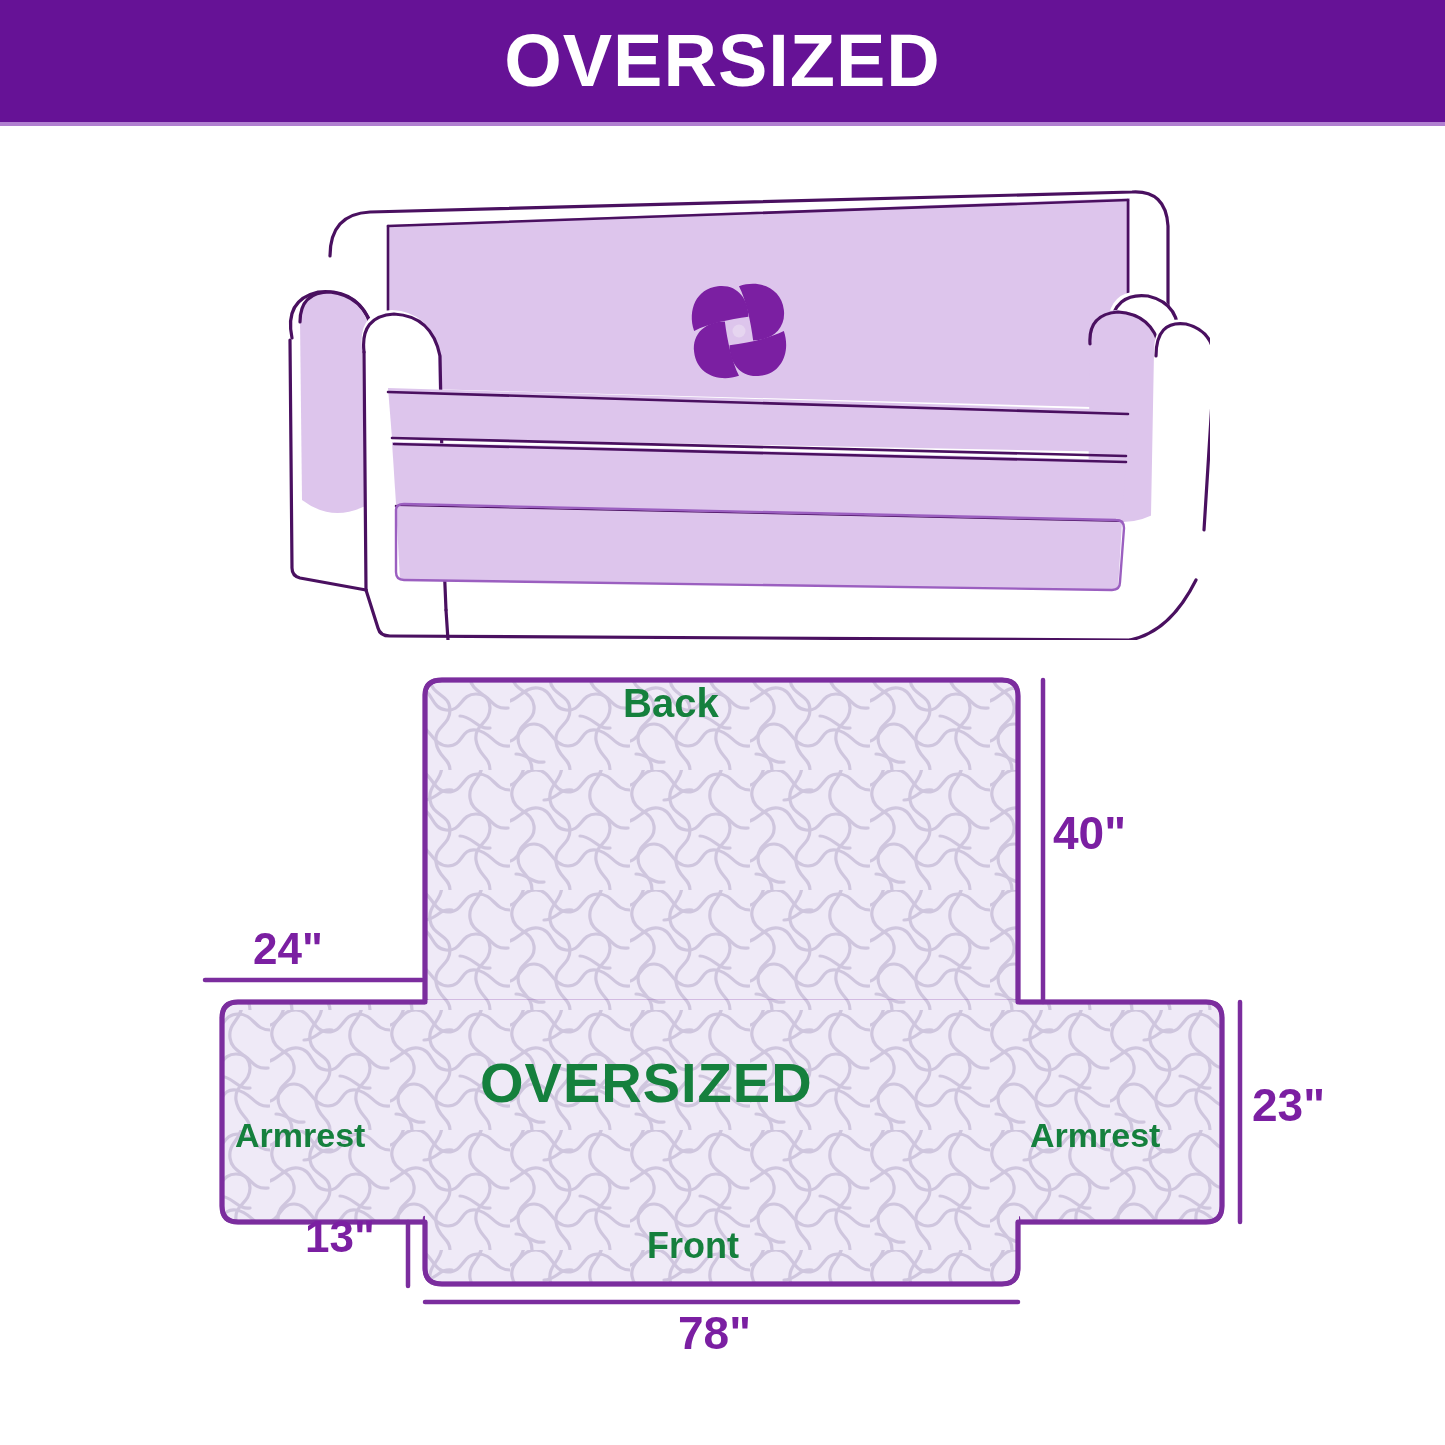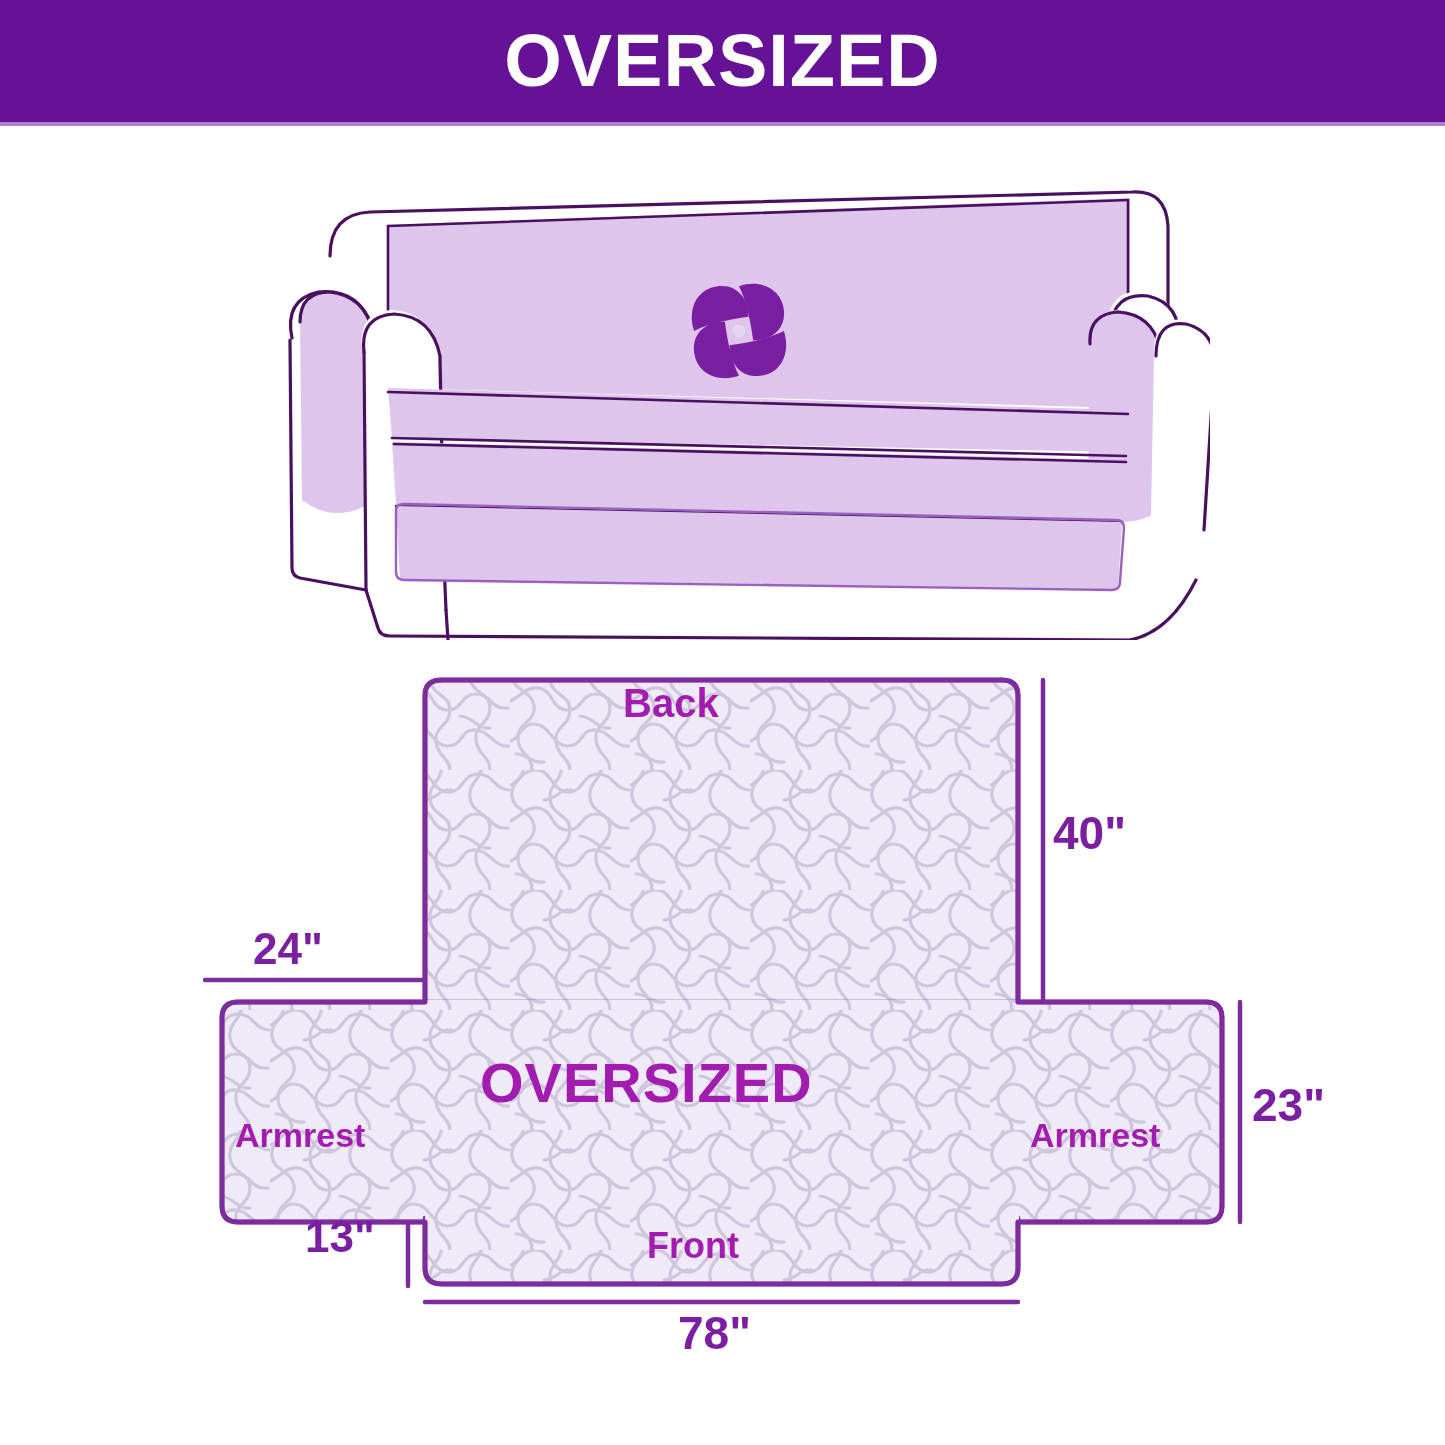--- a/index.html
+++ b/index.html
@@ -45,21 +45,21 @@
   .dim-label{
     position:absolute;
     color:#7b1fa2;
     font-weight:bold;
     font-family:"Liberation Sans", sans-serif;
     white-space:nowrap;
     line-height:1;
   }
   .panel-label{
     position:absolute;
-    color:#a21caf;
+    color:#15803d;
     font-weight:bold;
     font-family:"Liberation Sans", sans-serif;
     white-space:nowrap;
     line-height:1;
   }
 </style>
 </head>
 <body>
 
 <div class="page">

